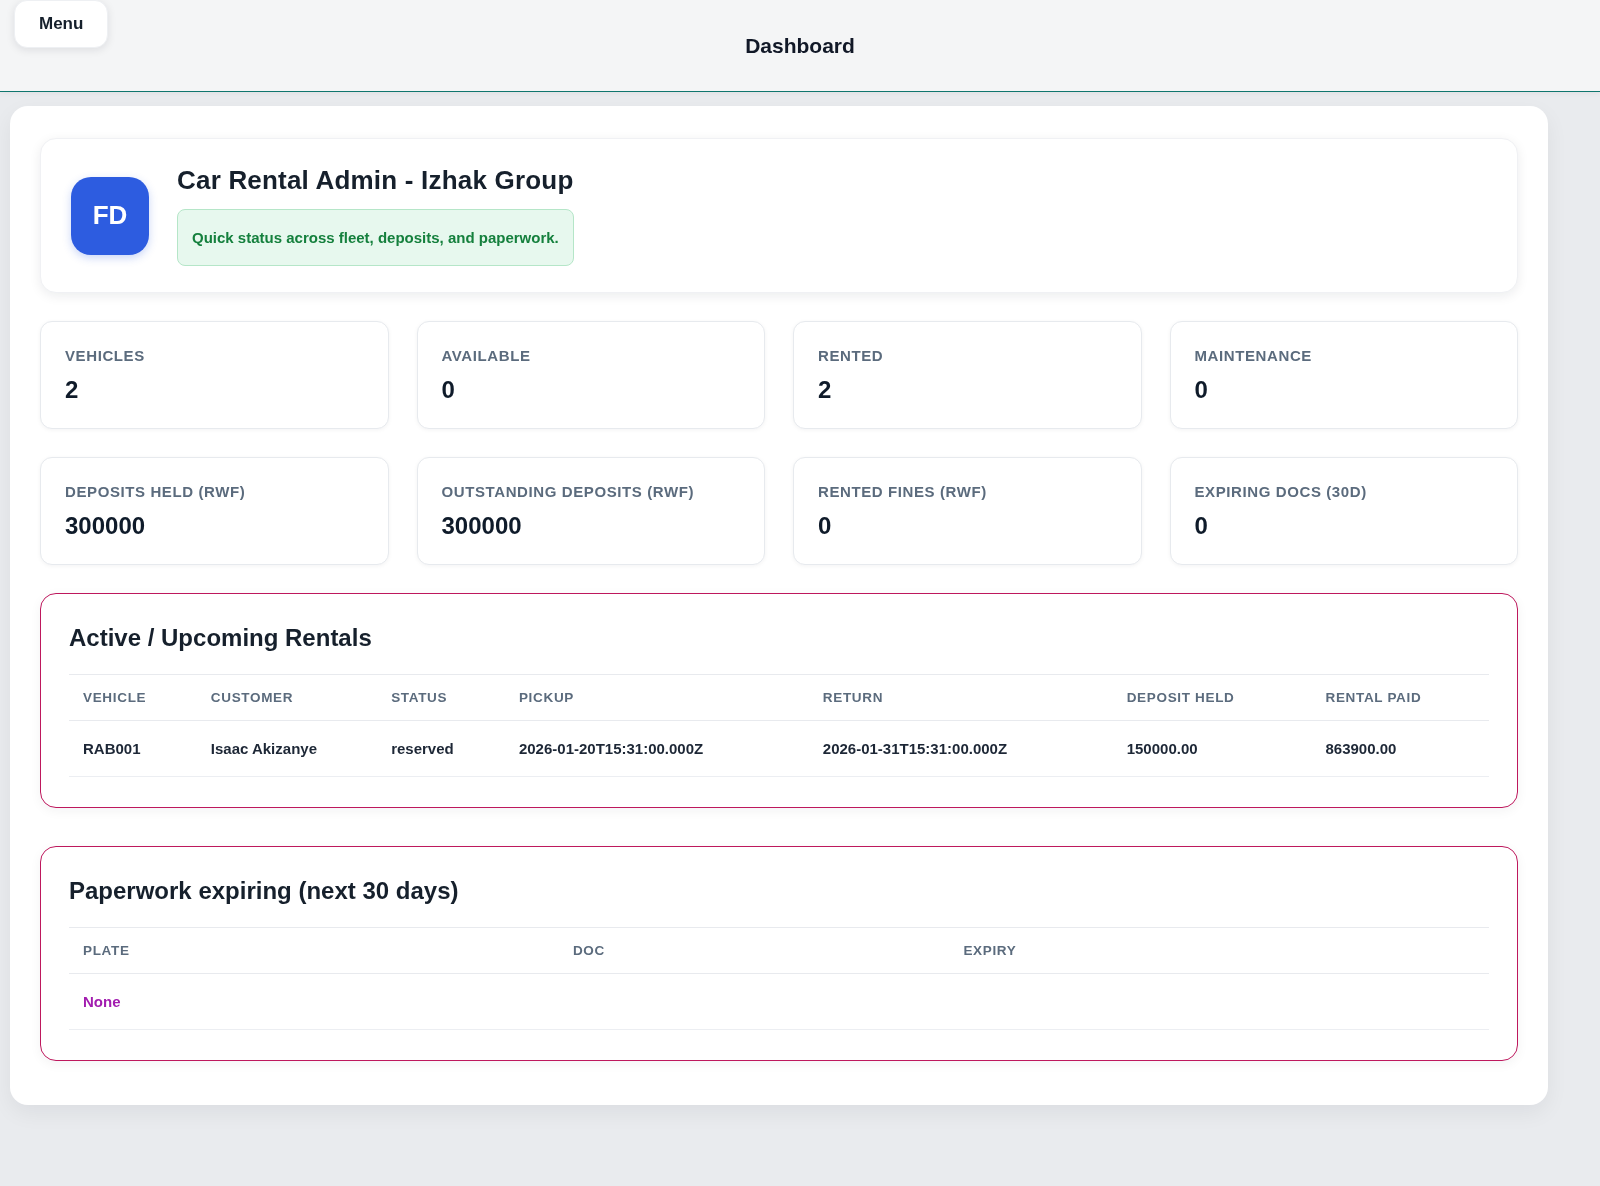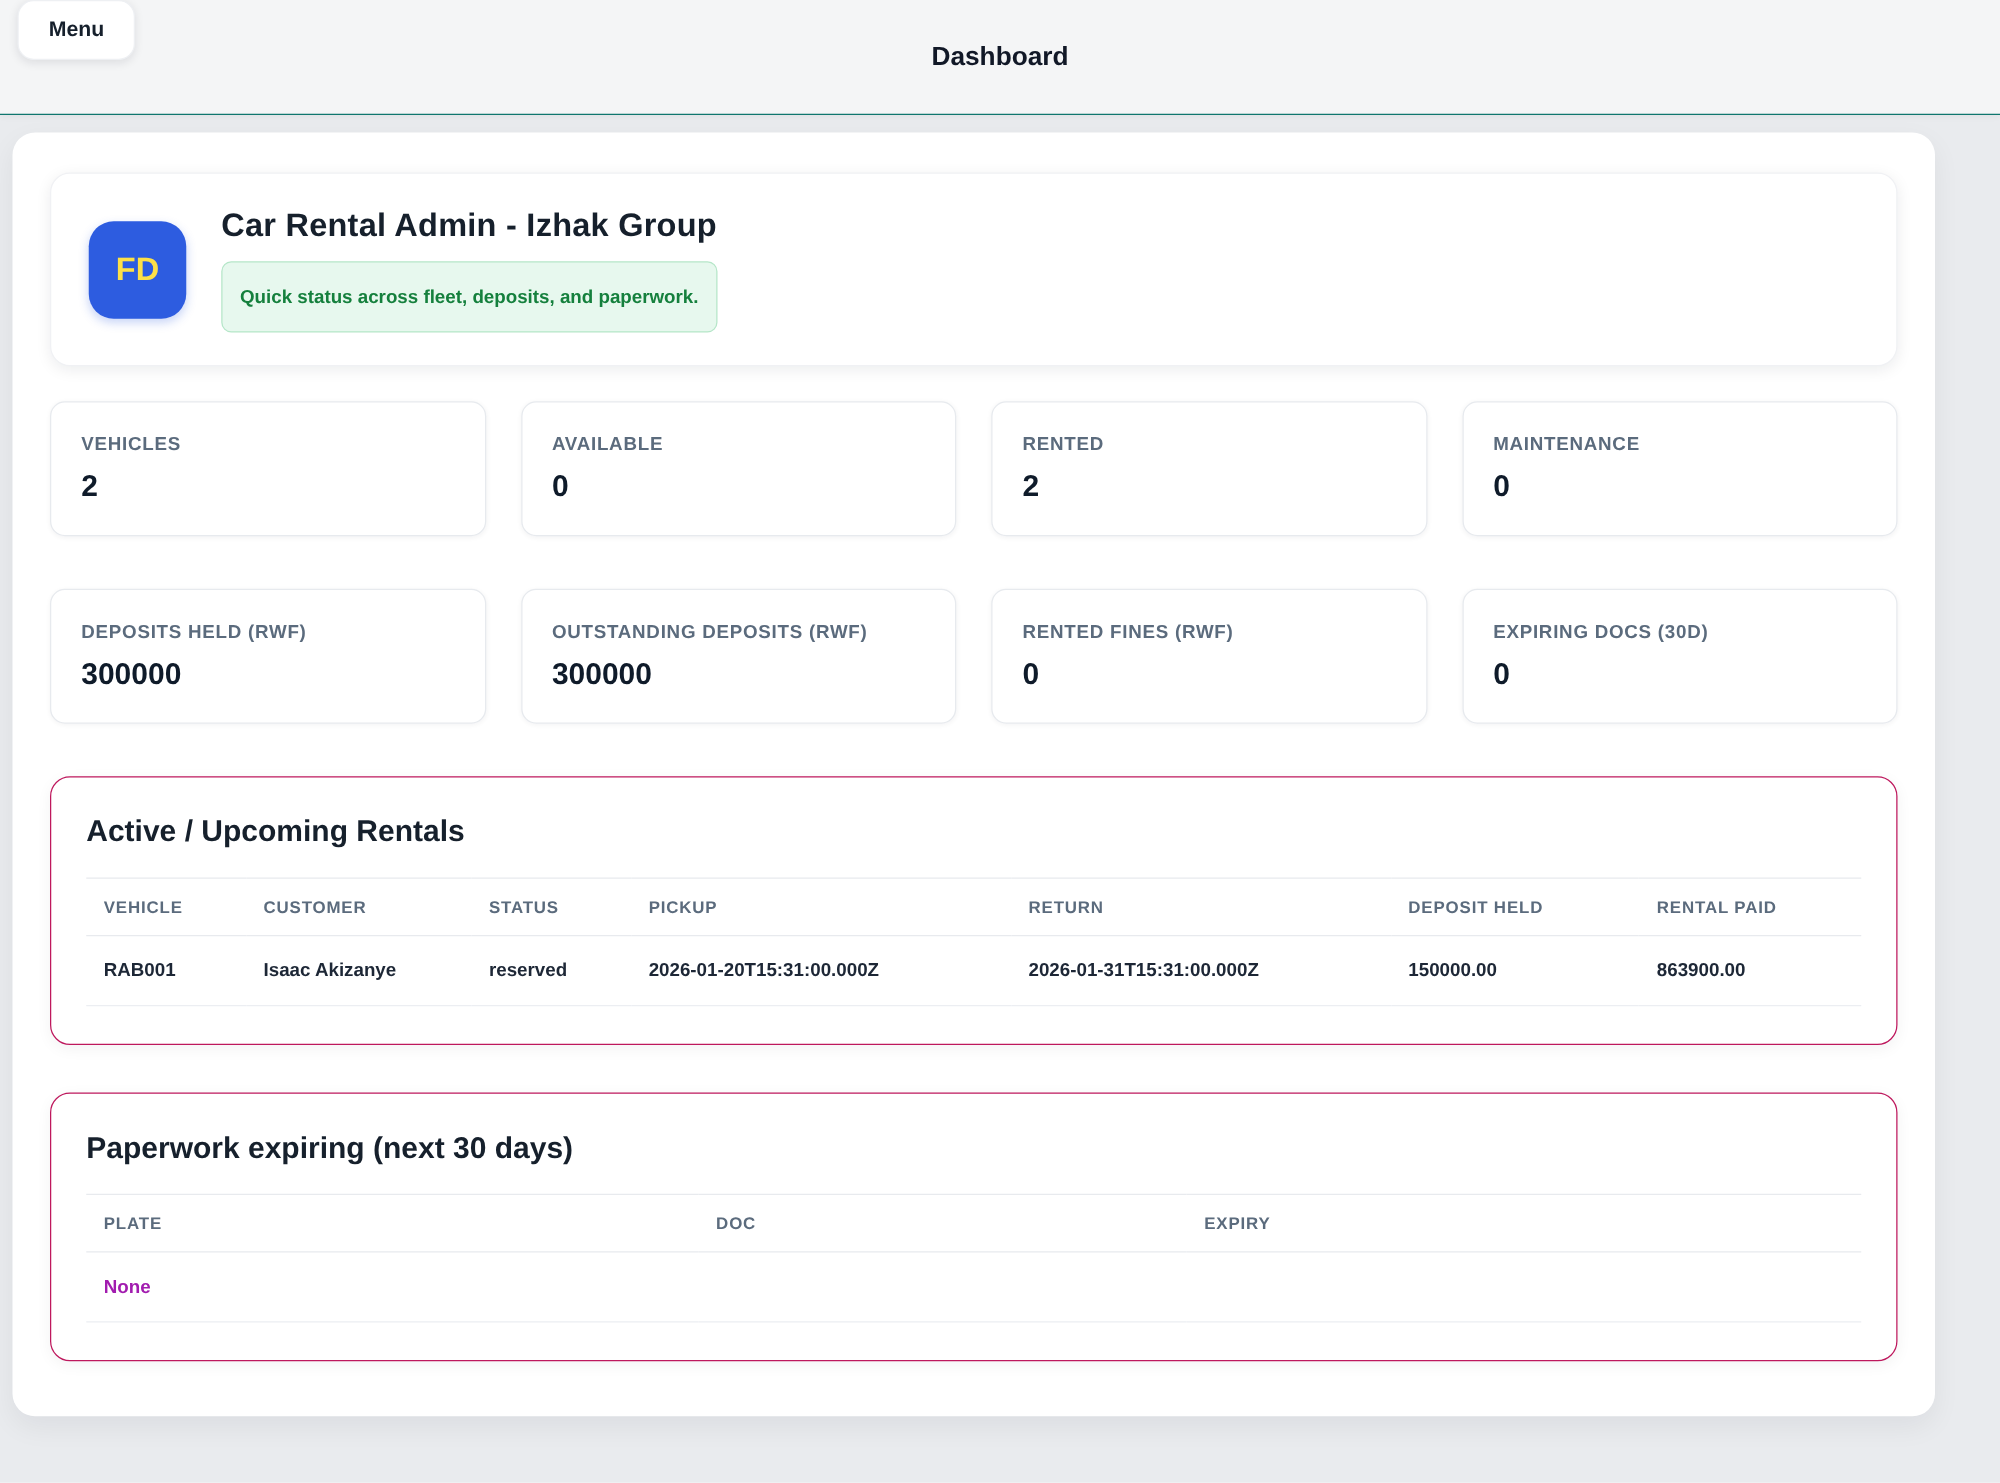--- a/index.html
+++ b/index.html
@@ -54,21 +54,21 @@
     border-radius: 16px;
     padding: 26px 30px;
     box-shadow: 0 3px 12px rgba(15,23,42,0.08);
     margin-bottom: 28px;
   }
   .logo-badge {
     width: 78px; height: 78px; flex: 0 0 78px;
     background: #2d5ce0;
     border-radius: 20px;
     display: flex; align-items: center; justify-content: center;
-    color: #fde047; font-weight: 700; font-size: 26px;
+    color: #ffffff; font-weight: 700; font-size: 26px;
     box-shadow: 0 3px 8px rgba(45,92,224,0.25);
   }
   .hero-title {
     margin: 0 0 13px;
     font-size: 26px; font-weight: 700; color: #16202c;
     letter-spacing: 0.2px;
   }
   .subtitle-pill {
     display: inline-block;
     background: #e7f8ee;
@@ -77,21 +77,21 @@
     font-weight: 700; font-size: 15px;
     padding: 19px 14px;
     border-radius: 8px;
   }
 
   
   .stats-grid {
     display: grid;
     grid-template-columns: repeat(4, 1fr);
     gap: 28px;
-    margin-bottom: 42px;
+    margin-bottom: 28px;
   }
   .stat-card {
     background: #ffffff;
     border: 1px solid #e7eaee;
     border-radius: 12px;
     padding: 22px 24px 24px;
     box-shadow: 0 1px 4px rgba(15,23,42,0.05);
   }
   .stat-label {
     font-size: 15px; font-weight: 700;

